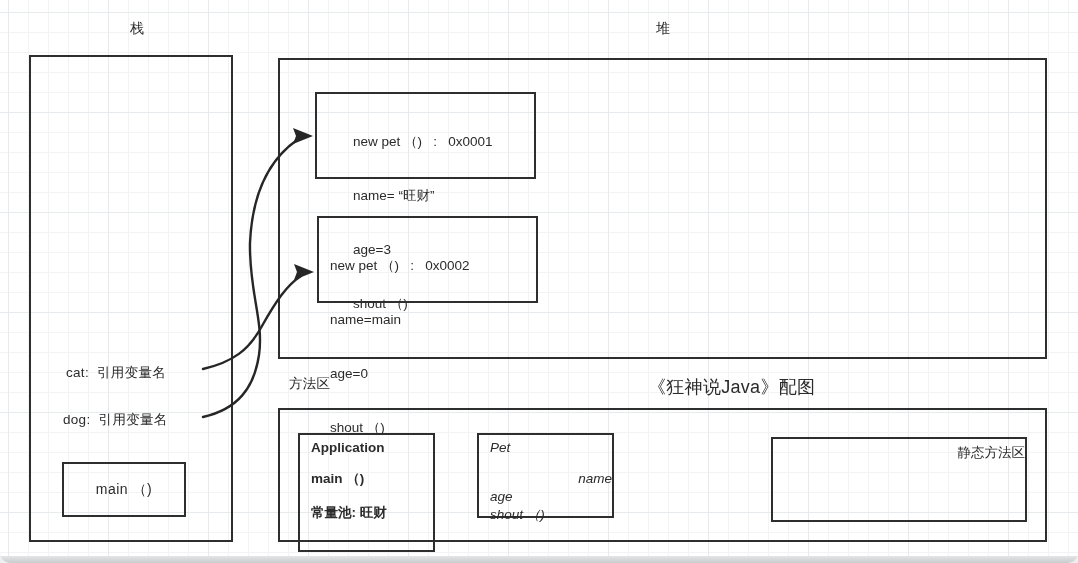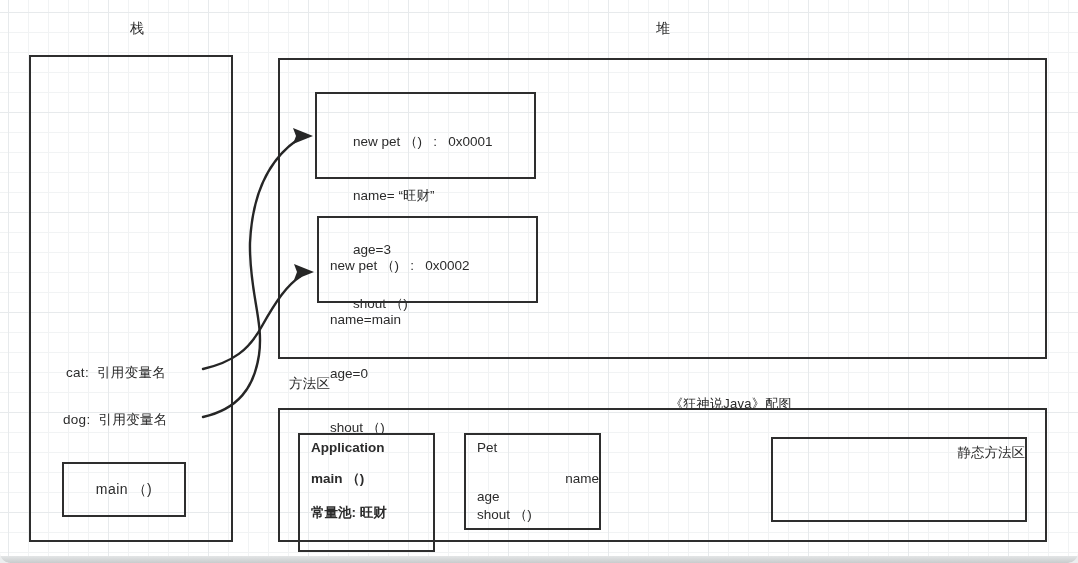--- a/index.html
+++ b/index.html
@@ -74,31 +74,31 @@
   </div>
 
   <div class="box obj-text" style="left:317px; top:216px; width:221px; height:87px;">
     <div>new pet （)   :   0x0002</div>
     <div>name=main</div>
     <div>age=0</div>
     <div>shout （)</div>
   </div>
 
   <div class="lbl" style="left:289px; top:375px; font-size:13.5px;">方法区</div>
-  <div class="lbl" style="left:670px; top:375px; font-size:13px;margin-top:20px;">《狂神说Java》配图</div>
+  <div class="lbl" style="left:648px; top:375px; font-size:18px;">《狂神说Java》配图</div>
 
   <div class="box" style="left:278px; top:408px; width:769px; height:134px;"></div>
 
   <div class="box class-box" style="left:298px; top:433px; width:137px; height:119px;font-weight:bold;">
     <div class="title">Application</div>
     <div class="title" style="margin-top:13px;">main （)</div>
     <div class="title" style="margin-top:16px;">常量池: 旺财</div>
   </div>
 
-  <div class="box class-box" style="left:464px; top:433px; width:137px; height:97px;">
+  <div class="box class-box" style="left:477px; top:433px; width:137px; height:85px;font-style:italic;">
     <div class="title">Pet</div>
     <div class="title" style="margin-top:13px;text-align:right;">name</div>
     <div class="title" style="margin-top:0;">age</div>
     <div class="title" style="margin-top:0;">shout （)</div>
   </div>
 
   <div class="box class-box" style="left:771px; top:437px; width:256px; height:85px;text-align:right;">
     <div class="title" style="margin-top:5px;">静态方法区</div>
   </div>
 

